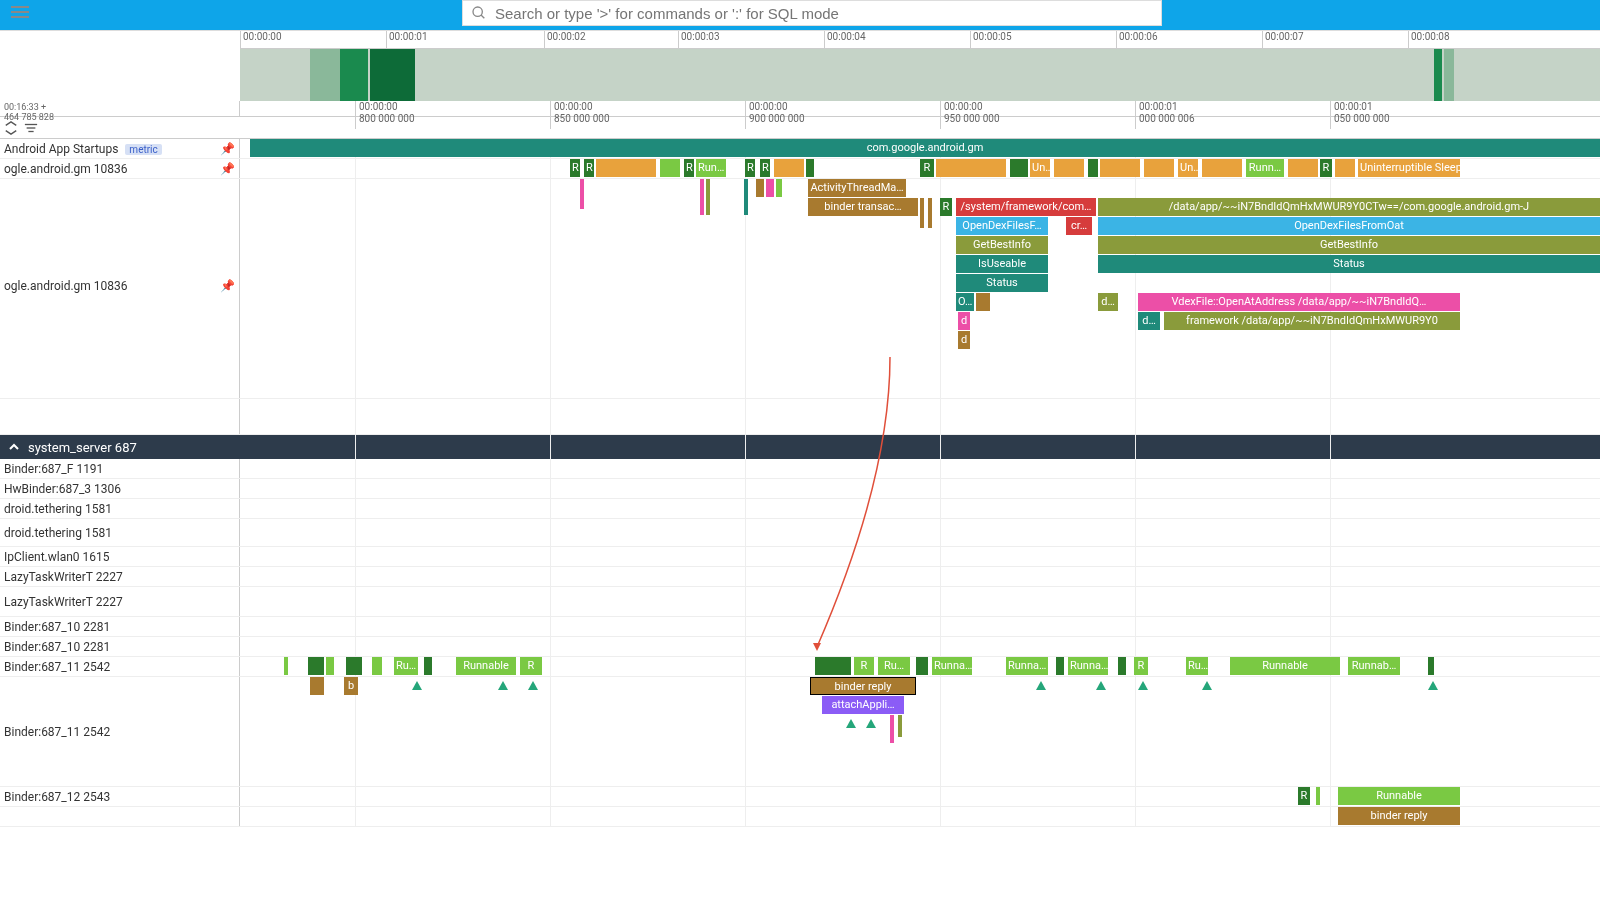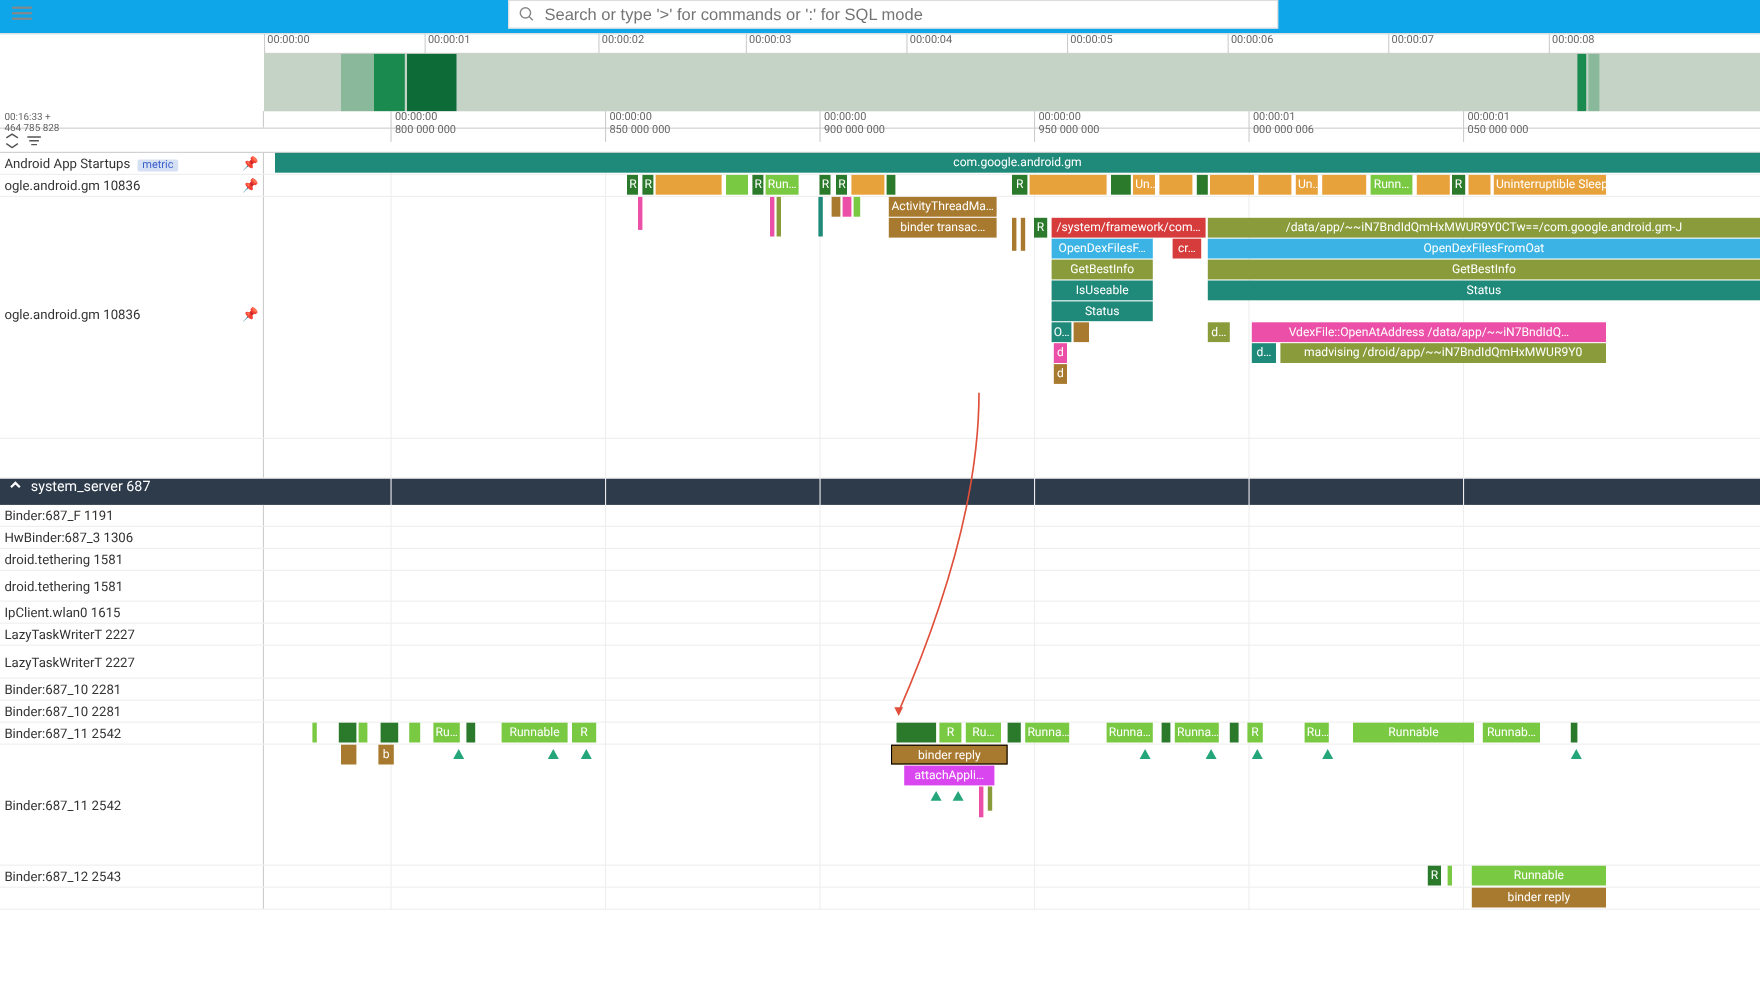--- a/index.html
+++ b/index.html
@@ -29,21 +29,21 @@
 .track-area { position: relative; }
 .track-row { display: flex; border-bottom: 1px solid #eee; min-height: 20px; position: relative; }
 .track-label { width: 240px; padding: 2px 4px; font-size: 12px; color: #333; border-right: 1px solid #ccc; display: flex; align-items: center; justify-content: space-between; }
 .track-content { flex: 1; position: relative; }
 .pin-icon { color: #2b5fb3; font-size: 12px; }
 .metric-badge { background: #d6e0f5; color: #3a5fc9; font-size: 10px; padding: 0 4px; border-radius: 2px; margin-left: 4px; }
 
 .slice { position: absolute; height: 18px; top: 0; font-size: 11px; color: #fff; overflow: hidden; white-space: nowrap; text-align: center; line-height: 18px; padding: 0 2px; }
 .thin { height: 18px; }
 
-.group-header { background: #2d3b4b; color: #fff; height: 24px; display: flex; align-items: flex-start; padding: 0 8px; gap: 8px; font-size: 13px; }
+.group-header { background: #2d3b4b; color: #fff; height: 24px; display: flex; align-items: center; padding: 0 8px; gap: 8px; font-size: 13px; }
 .chevron-up { width: 12px; height: 12px; }
 
 .gridline { position: absolute; top: 0; bottom: 0; width: 1px; background: #eee; }
 .vgrid { position: absolute; left: 240px; right: 0; top: 0; bottom: 0; pointer-events: none; }
 
 .arrow-mark { position: absolute; width: 0; height: 0; border-left: 5px solid transparent; border-right: 5px solid transparent; border-bottom: 9px solid #25a67a; }
 .flow-line { position: absolute; pointer-events: none; }
 
 .stack { position: relative; }
 .stack .slice { position: absolute; }
@@ -196,21 +196,21 @@
 
       <div class="slice" style="top:0;left:340px;width:4px;height:30px;background:#ec4fa7"></div>
       <div class="slice" style="top:0;left:460px;width:3px;height:36px;background:#ec4fa7"></div>
       <div class="slice" style="top:0;left:466px;width:3px;height:36px;background:#8a9b3b"></div>
       <div class="slice" style="top:0;left:504px;width:3px;height:36px;background:#1f8a7a"></div>
       <div class="slice" style="top:0;left:516px;width:8px;background:#a87a2f"></div>
       <div class="slice" style="top:0;left:526px;width:8px;background:#ec4fa7"></div>
       <div class="slice" style="top:0;left:536px;width:6px;background:#7ac943"></div>
       <div class="slice" style="top:0;left:568px;width:98px;background:#a87a2f">ActivityThreadMa…</div>
 
-      <div class="slice" style="top:19px;left:568px;width:98px;background:#a87a2f">binder transac…</div>
+      <div class="slice" style="top:19px;left:568px;width:110px;background:#a87a2f">binder transac…</div>
       <div class="slice" style="top:19px;left:680px;width:4px;height:30px;background:#a87a2f"></div>
       <div class="slice" style="top:19px;left:688px;width:4px;height:30px;background:#a87a2f"></div>
       <div class="slice" style="top:19px;left:700px;width:12px;background:#2b7a2b">R</div>
       <div class="slice" style="top:19px;left:716px;width:140px;background:#d63c3c">/system/framework/com…</div>
       <div class="slice" style="top:19px;left:858px;right:0;background:#8a9b3b">/data/app/~~iN7BndIdQmHxMWUR9Y0CTw==/com.google.android.gm-J</div>
 
       <div class="slice" style="top:38px;left:716px;width:92px;background:#3bb4e5">OpenDexFilesF…</div>
       <div class="slice" style="top:38px;left:826px;width:26px;background:#d63c3c">cr…</div>
       <div class="slice" style="top:38px;left:858px;right:0;background:#3bb4e5">OpenDexFilesFromOat</div>
 
@@ -222,21 +222,21 @@
 
       <div class="slice" style="top:95px;left:716px;width:92px;background:#1f8a7a">Status</div>
 
       <div class="slice" style="top:114px;left:716px;width:18px;background:#1f8a7a">O…</div>
       <div class="slice" style="top:114px;left:736px;width:14px;background:#a87a2f"></div>
       <div class="slice" style="top:114px;left:858px;width:20px;background:#8a9b3b">d…</div>
       <div class="slice" style="top:114px;left:898px;width:322px;background:#ec4fa7">VdexFile::OpenAtAddress /data/app/~~iN7BndIdQ…</div>
 
       <div class="slice" style="top:133px;left:718px;width:12px;background:#ec4fa7">d</div>
       <div class="slice" style="top:133px;left:898px;width:22px;background:#1f8a7a">d…</div>
-      <div class="slice" style="top:133px;left:924px;width:296px;background:#8a9b3b">madvising /droid/app/~~iN7BndIdQmHxMWUR9Y0</div>
+      <div class="slice" style="top:133px;left:924px;width:296px;background:#8a9b3b">framework /data/app/~~iN7BndIdQmHxMWUR9Y0</div>
 
       <div class="slice" style="top:152px;left:718px;width:12px;background:#a87a2f">d</div>
     </div>
   </div>
 
   <div class="track-row" style="min-height:36px">
     <div class="track-label"></div>
       <div class="track-content"></div>
   </div>
 
@@ -312,21 +312,21 @@
       <div class="slice" style="left:1188px;width:6px;background:#2b7a2b"></div>
     </div>
   </div>
 
   <div class="track-row" style="min-height:110px">
     <div class="track-label" style="align-items:flex-start;padding-top:48px">Binder:687_11 2542</div>
     <div class="track-content stack">
       <div class="slice" style="top:0;left:70px;width:14px;background:#a87a2f"></div>
       <div class="slice" style="top:0;left:104px;width:14px;background:#a87a2f">b</div>
       <div class="slice" style="top:0;left:570px;width:106px;background:#a87a2f;border:1.5px solid #000">binder reply</div>
-      <div class="slice" style="top:19px;left:582px;width:82px;background:#d946ef">attachAppli…</div>
+      <div class="slice" style="top:19px;left:582px;width:82px;background:#8b5cf6">attachAppli…</div>
       <div class="slice" style="top:38px;left:650px;width:4px;height:28px;background:#ec4fa7"></div>
       <div class="slice" style="top:38px;left:658px;width:4px;height:22px;background:#8a9b3b"></div>
 
       <div class="arrow-mark" style="top:4px;left:172px"></div>
       <div class="arrow-mark" style="top:4px;left:258px"></div>
       <div class="arrow-mark" style="top:4px;left:288px"></div>
       <div class="arrow-mark" style="top:4px;left:796px"></div>
       <div class="arrow-mark" style="top:4px;left:856px"></div>
       <div class="arrow-mark" style="top:4px;left:898px"></div>
       <div class="arrow-mark" style="top:4px;left:962px"></div>

